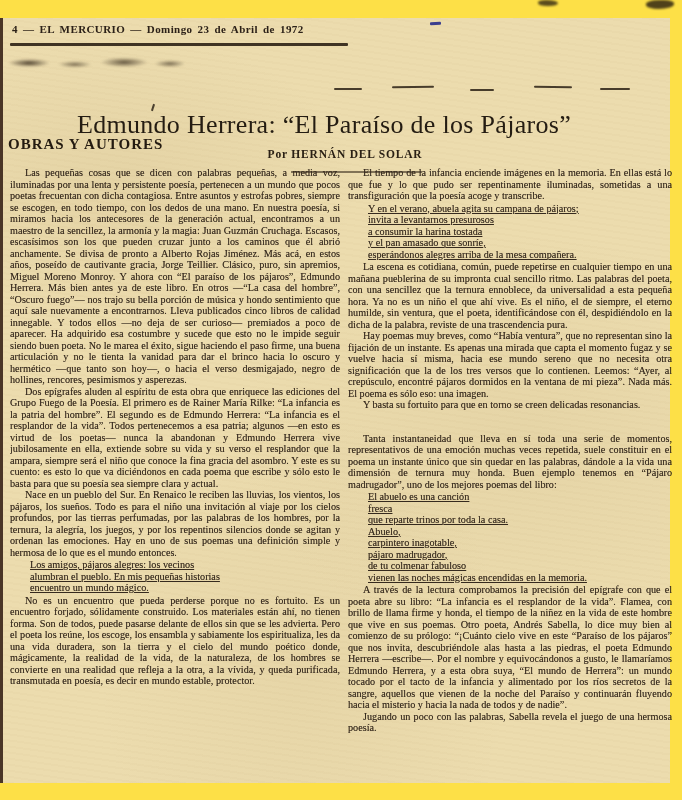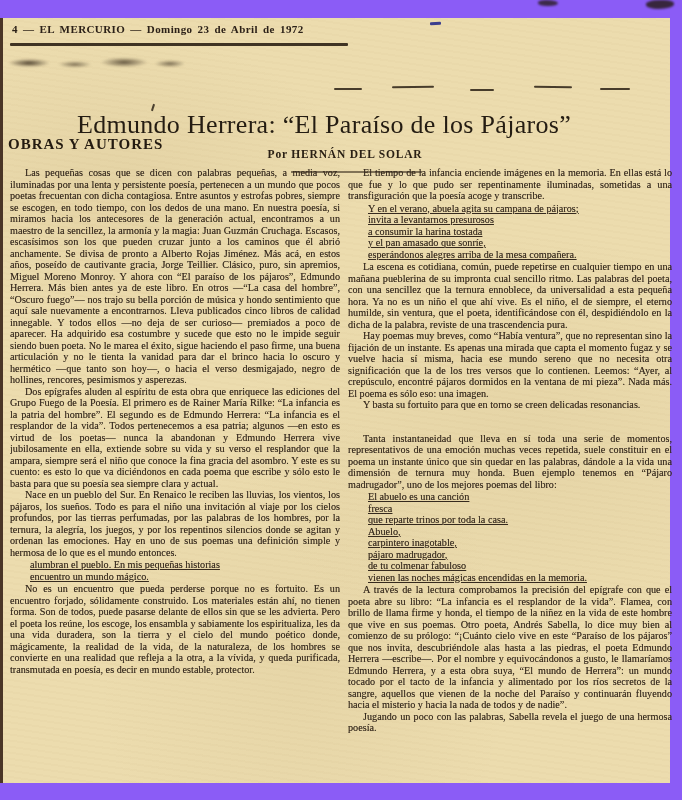--- a/index.html
+++ b/index.html
@@ -1,17 +1,17 @@
 <!DOCTYPE html>
 <html><head>
 <meta charset="utf-8">
 <style>
   html,body{margin:0;padding:0;}
   body{background:#f9e7bb;width:682px;height:800px;overflow:hidden;}
-  #page{position:relative;width:682px;height:800px;background:#8b5cf6;
+  #page{position:relative;width:682px;height:800px;background:#fde047;
         font-family:"Liberation Serif","DejaVu Serif",serif;color:#33281e;}
   
   #scan{position:absolute;top:18px;left:0;width:667px;height:765px;
         background-color:#ecdcae;
         background-image:
           radial-gradient(ellipse 340px 220px at 18% 22%, rgba(125,95,45,.07), transparent 70%),
           radial-gradient(ellipse 420px 300px at 78% 55%, rgba(125,95,45,.06), transparent 70%),
           radial-gradient(ellipse 300px 380px at 45% 85%, rgba(125,95,45,.05), transparent 70%),
           repeating-linear-gradient(8deg, rgba(150,112,60,.028) 0 2px, transparent 2px 6px);
         border-left:3px solid #4a3526;}
@@ -78,20 +78,21 @@
 
   <div id="headline">Edmundo Herrera: “El Paraíso de los Pájaros”</div>
 
   <div id="byline"><span>Por </span><span class="underlined">HERNÁN DEL SOLAR</span></div>
 
   <div id="col-left" class="col">
       <p class="para">Las pequeñas cosas que se dicen con palabras pequeñas, a media voz, iluminadas por una lenta y persistente poesía, pertenecen a un mundo que pocos poetas frecuentan con dicha contagiosa. Entre asuntos y estrofas pobres, siempre se escogen, en todo tiempo, con los dedos de una mano. En nuestra poesía, si miramos hacia los antecesores de la generación actual, encontramos a un maestro de la sencillez, la armonía y la magia: Juan Guzmán Cruchaga. Escasos, escasísimos son los que pueden cruzar junto a los caminos que él abrió anchamente. Se divisa de pronto a Alberto Rojas Jiménez. Más acá, en estos años, poseído de cautivante gracia, Jorge Teillier. Clásico, puro, sin apremios, Miguel Moreno Monroy. Y ahora con “El paraíso de los pájaros”, Edmundo Herrera. Más bien antes ya de este libro. En otros —“La casa del hombre”, “Oscuro fuego”— nos trajo su bella porción de música y hondo sentimiento que aquí sale nuevamente a encontrarnos. Lleva publicados cinco libros de calidad innegable. Y todos ellos —no deja de ser curioso— premiados a poco de aparecer. Ha adquirido esa costumbre y sucede que esto no le impide seguir siendo buen poeta. No le marea el éxito, sigue haciendo el paso firme, una buena articulación y no le tienta la vanidad para dar el brinco hacia lo oscuro y hermético —que tanto son hoy—, o hacia el verso desmigajado, negro de hollines, rencores, pesimismos y asperezas.</p>
       <p class="para">Dos epígrafes aluden al espíritu de esta obra que enriquece las ediciones del Grupo Fuego de la Poesía. El primero es de Rainer María Rilke: “La infancia es la patria del hombre”. El segundo es de Edmundo Herrera: “La infancia es el resplandor de la vida”. Todos pertenecemos a esa patria; algunos —en esto es virtud de los poetas— nunca la abandonan y Edmundo Herrera vive jubilosamente en ella, extiende sobre su vida y su verso el resplandor que la ampara, siempre será el niño que conoce la fina gracia del asombro. Y este es su cuento: es esto lo que va diciéndonos en cada poema que escribe y sólo esto le basta para que su poesía sea siempre clara y actual.</p>
       <p class="para">Nace en un pueblo del Sur. En Renaico le reciben las lluvias, los vientos, los pájaros, los sueños. Todo es para el niño una invitación al viaje por los cielos profundos, por las tierras perfumadas, por las palabras de los hombres, por la ternura, la alegría, los juegos, y por los repentinos silencios donde se agitan y ordenan las emociones. Hay en uno de sus poemas una definición simple y hermosa de lo que es el mundo entonces.</p>
       <div class="verse">
+        <div>Los amigos, pájaros alegres: los vecinos</div>
         <div>alumbran el pueblo. En mis pequeñas historias</div>
         <div>encuentro un mundo mágico.</div>
       </div>
       <p class="para">No es un encuentro que pueda perderse porque no es fortuito. Es un encuentro forjado, sólidamente construido. Los materiales están ahí, no tienen forma. Son de todos, puede pasarse delante de ellos sin que se les advierta. Pero el poeta los reúne, los escoge, los ensambla y sabiamente los espiritualiza, les da una vida duradera, son la tierra y el cielo del mundo poético donde, mágicamente, la realidad de la vida, de la naturaleza, de los hombres se convierte en una realidad que refleja a la otra, a la vívida, y queda purificada, transmutada en poesía, es decir en mundo estable, protector.</p>
     </div>
   <div id="col-right" class="col">
       <p class="para">El tiempo de la infancia enciende imágenes en la memoria. En ellas está lo que fue y lo que pudo ser repentinamente iluminadas, sometidas a una transfiguración que la poesía acoge y transcribe.</p>
       <div class="verse">
         <div>Y en el verano, abuela agita su campana de pájaros;</div>
         <div>invita a levantarnos presurosos</div>

